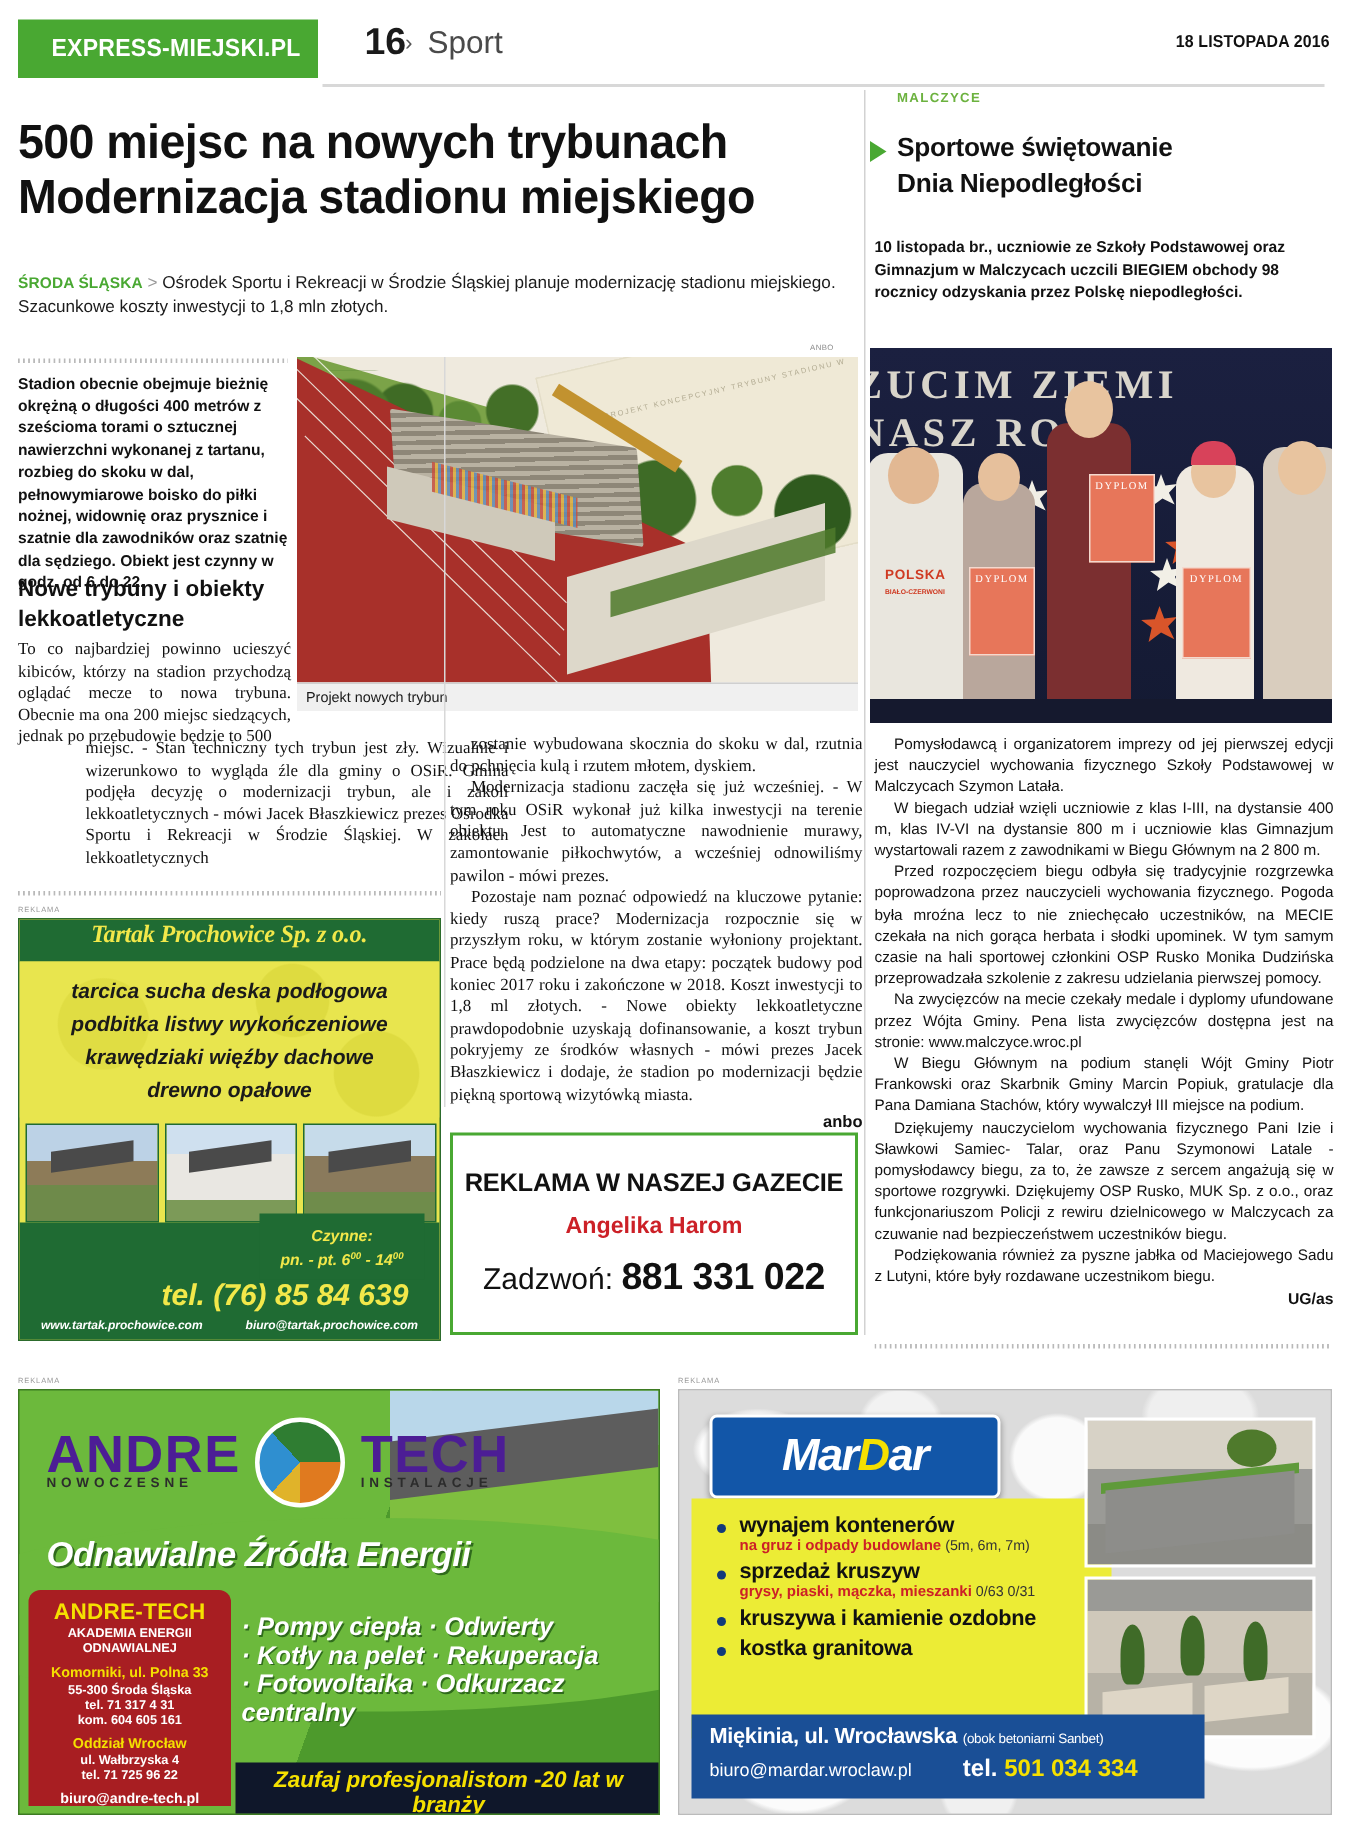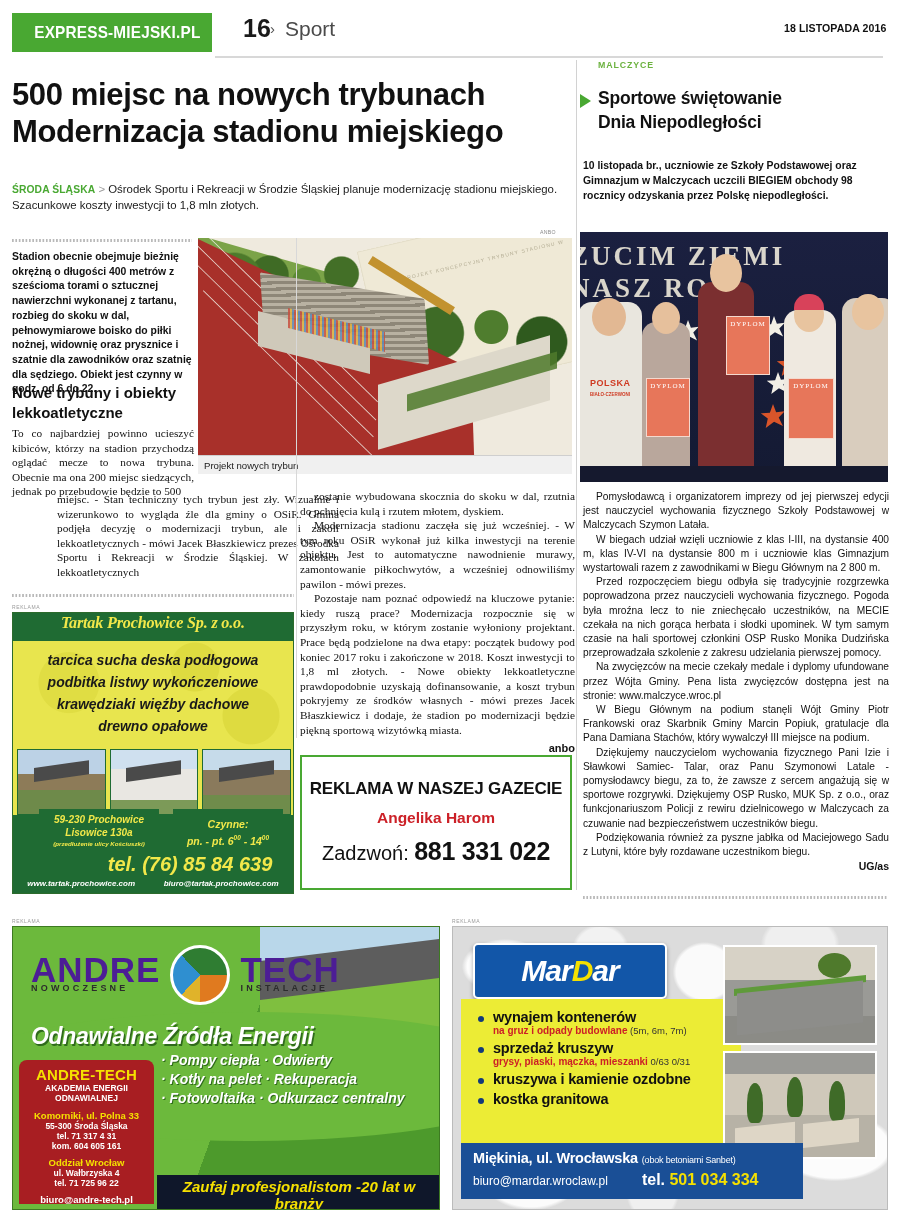--- a/index.html
+++ b/index.html
@@ -284,22 +284,22 @@
   .andre .lsub{font-size:9px;font-weight:bold;color:#2c2c2c;letter-spacing:3.2px;}
   .andre .globe{
     width:54px;height:54px;border-radius:50%;border:3px solid #fff;
     background:conic-gradient(#2f7d32 0 25%,#e07a1f 25% 50%,#e0b32a 50% 62%,#2f8fd0 62% 88%,#2f7d32 88% 100%);
   }
   .andre .tagline{
     position:absolute;left:18px;top:96px;font-size:23px;font-weight:bold;font-style:italic;color:#fff;
     text-shadow:1.5px 1.5px 0 #2f6a1c;letter-spacing:-.3px;
   }
   .andre .bullets{
-    position:absolute;left:148px;top:124px;color:#fff;font-weight:bold;font-style:italic;
-    font-size:14px;line-height:19px;text-shadow:1px 1px 0 #2f6a1c;
+    position:absolute;left:148px;top:148px;color:#fff;font-weight:bold;font-style:italic;
+    font-size:17px;line-height:19px;text-shadow:1px 1px 0 #2f6a1c;
   }
   .andre .redbox{
     position:absolute;left:6px;top:133px;width:135px;height:144px;background:#a81e22;
     border-radius:8px 8px 0 0;text-align:center;color:#fff;padding-top:6px;box-sizing:border-box;
   }
   .andre .redbox .n1{font-size:15px;font-weight:bold;color:#f5e000;letter-spacing:.2px;}
   .andre .redbox .n2{font-size:8.5px;font-weight:bold;line-height:10px;}
   .andre .redbox .n3{font-size:9.5px;font-weight:bold;color:#f5e000;margin-top:7px;line-height:11px;}
   .andre .redbox .n4{font-size:8.5px;font-weight:bold;line-height:10px;}
   .andre .redbox .n5{font-size:9.5px;font-weight:bold;color:#f5e000;margin-top:6px;}
@@ -521,25 +521,20 @@
           <div class="roof"></div>
         </div>
       <div class="ph p2">
           <div class="roof"></div>
         </div>
       <div class="ph p3">
           <div class="roof"></div>
         </div>
     </div>
     <div class="lower"></div>
-    <div class="box addr">
-      <div>59-230 Prochowice</div>
-      <div>Lisowice 130a</div>
-      <small>(przedłużenie ulicy Kościuszki)</small>
-    </div>
     <div class="box open">
       <div>Czynne:</div>
       <div><span>pn. - pt.  6</span><sup>00</sup><span> - 14</span><sup>00</sup></div>
     </div>
     <div class="tel">tel. (76) 85 84 639</div>
     <div class="web">
       <span>www.tartak.prochowice.com</span>
       <span>biuro@tartak.prochowice.com</span>
     </div>
   </div>

